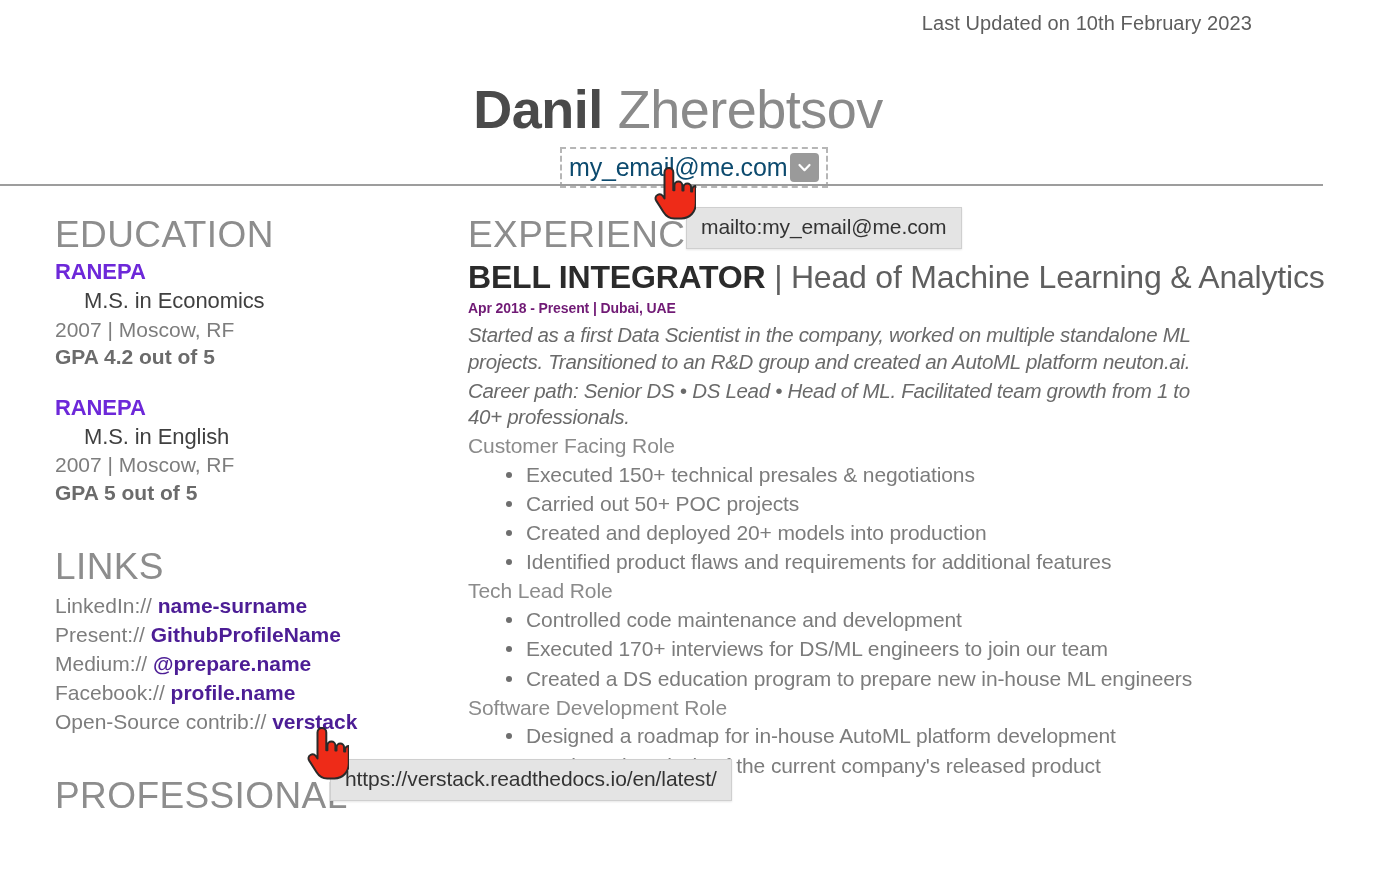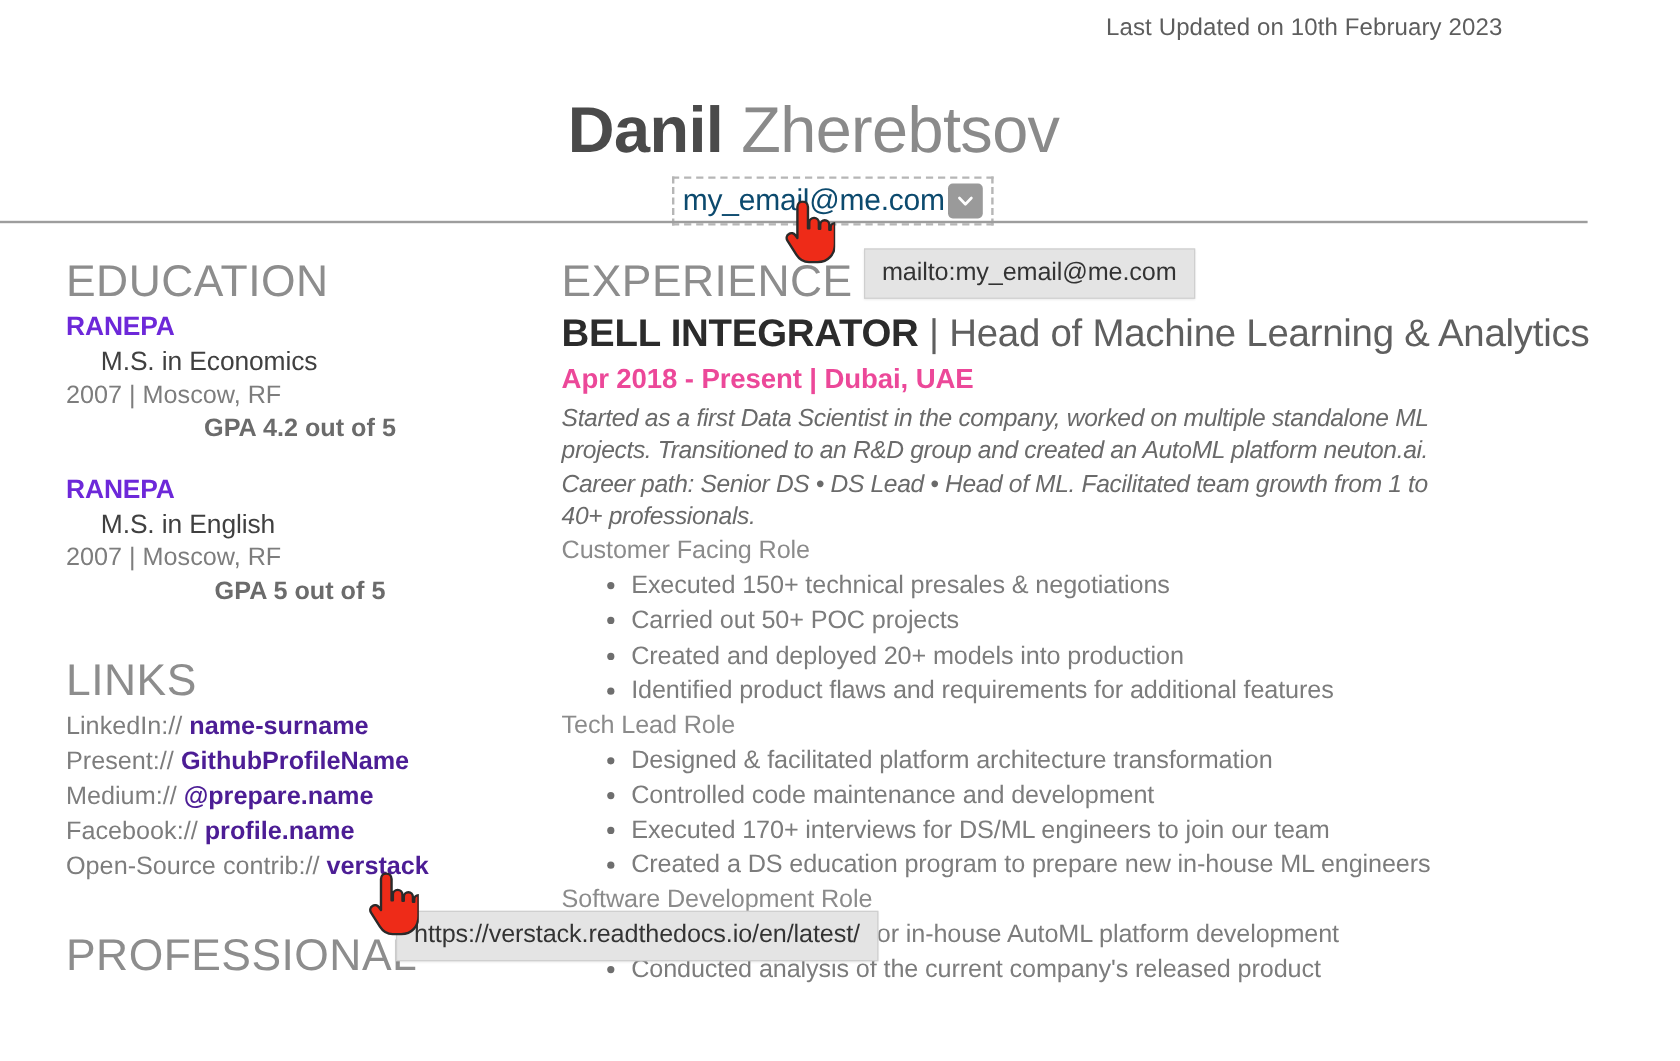--- a/index.html
+++ b/index.html
@@ -135,21 +135,20 @@
     font-size: 21px;
     font-weight: 400;
     color: #7d7d7d;
     line-height: 1.32;
   }
   .edu-gpa {
     font-size: 21px;
     font-weight: 700;
     color: #6b6b6b;
     line-height: 1.32;
-    text-align: center;
   }
 
   
   .links-block { margin-top: 40px; }
   .links-block .section-title { margin-bottom: 4px; }
   .link-row {
     font-size: 21px;
     line-height: 1.38;
     white-space: nowrap;
   }
@@ -175,23 +174,23 @@
     font-weight: 700;
     color: #2b2b2b;
     letter-spacing: -0.2px;
   }
   .job-role {
     font-weight: 300;
     color: #5f5f5f;
     letter-spacing: -0.2px;
   }
   .job-meta {
-    font-size: 23px;
-    font-weight: 700;
-    color: #ec4899;
+    font-size: 14px;
+    font-weight: 700;
+    color: #701a75;
     line-height: 1.5;
     letter-spacing: -0.1px;
   }
   .job-desc {
     font-size: 20.5px;
     font-style: italic;
     font-weight: 400;
     color: #6a6a6a;
     line-height: 1.30;
     letter-spacing: -0.3px;
@@ -238,21 +237,21 @@
     background: #e4e4e4;
     border: 1px solid #cfcfcf;
     color: #333333;
     font-size: 21px;
     font-weight: 400;
     letter-spacing: -0.1px;
     white-space: nowrap;
     padding: 7px 14px 9px 14px;
     box-shadow: 0 1px 2px rgba(0,0,0,0.10);
   }
-  #tooltip-email { left: 720px; top: 207px; text-align: right; }
+  #tooltip-email { left: 686px; top: 207px; text-align: right; }
   #tooltip-link  { left: 330px; top: 759px; }
 
   
   .cursor {
     position: absolute;
     width: 46px;
     height: 56px;
     pointer-events: none;
   }
   #cursor-email { left: 650px; top: 167px; }
@@ -347,21 +346,20 @@
       <li>Executed 150+ technical presales &amp; negotiations</li>
       <li>Carried out 50+ POC projects</li>
       <li>Created and deployed 20+ models into production</li>
       <li>Identified product flaws and requirements for additional features</li>
     </ul>
   </div>
 
   <div class="role-group">
     <div class="role-heading">Tech Lead Role</div>
     <ul class="bullets">
-      <li>Designed &amp; facilitated platform architecture transformation</li>
       <li>Controlled code maintenance and development</li>
       <li>Executed 170+ interviews for DS/ML engineers to join our team</li>
       <li>Created a DS education program to prepare new in-house ML engineers</li>
     </ul>
   </div>
 
   <div class="role-group">
     <div class="role-heading">Software Development Role</div>
     <ul class="bullets">
       <li>Designed a roadmap for in-house AutoML platform development</li>

